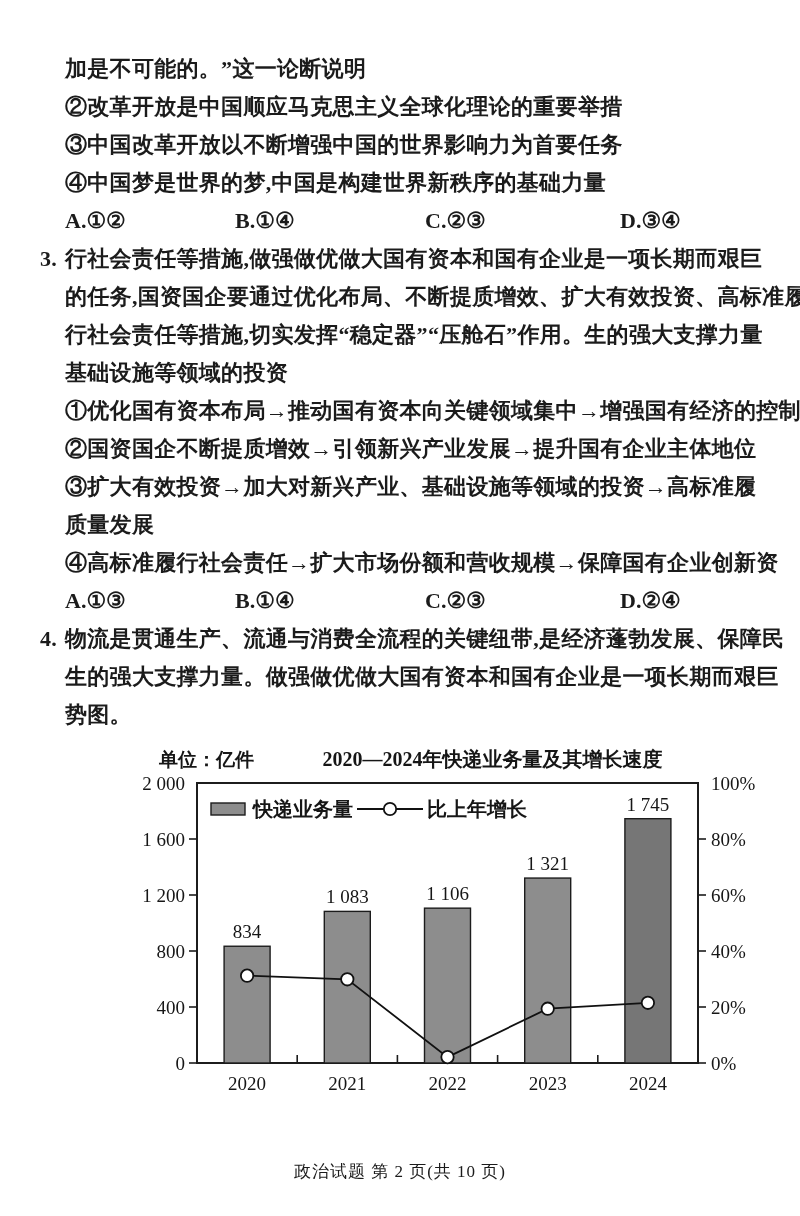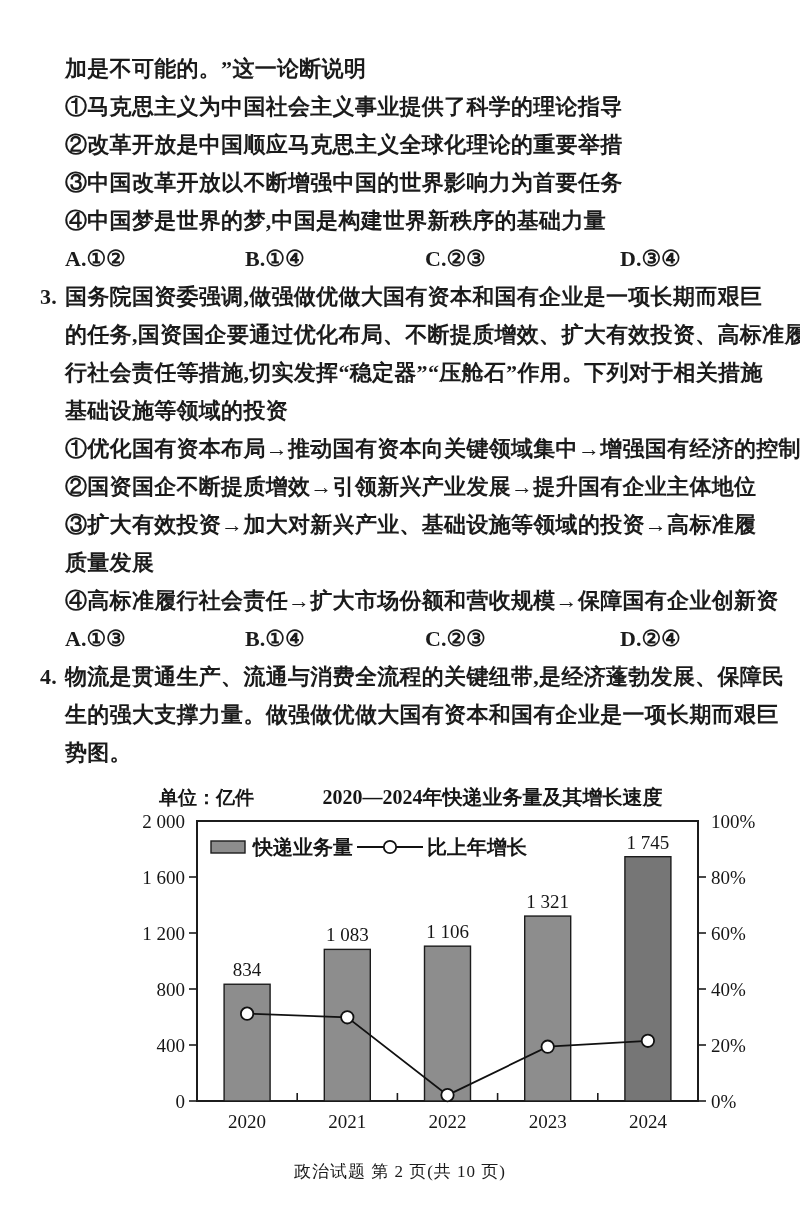--- a/index.html
+++ b/index.html
@@ -30,21 +30,21 @@
     position:relative;
     margin-left:25px;
     height:38px;
     font-size:22px;
     line-height:38px;
     font-weight:600;
     text-decoration:underline;
   }
   .choices span{position:absolute;top:0;white-space:nowrap;}
   .choices .c0{left:0;}
-  .choices .c1{left:180px;}
+  .choices .c1{left:170px;}
   .choices .c2{left:360px;}
   .choices .c3{left:555px;text-align:center;}
 
   .chart-wrap{margin:6px 0 0 95px;}
   svg text{
     font-family:"Liberation Serif","DejaVu Serif",serif;
     fill:#161616;
   }
   .t-title{font-size:20px;font-weight:600;}
   .t-unit{font-size:19px;font-weight:600;}
@@ -68,36 +68,35 @@
   }
 </style>
 </head>
 <body>
 
 <div class="sheet">
   <div class="content">
 
     <div class="qblock">
       <p class="line">加是不可能的。”这一论断说明</p>
-      <p class="line">①马克思主义为中国社会主义事业提供了科学的理论指导</p>
       <p class="line">②改革开放是中国顺应马克思主义全球化理论的重要举措</p>
       <p class="line">③中国改革开放以不断增强中国的世界影响力为首要任务</p>
       <p class="line">④中国梦是世界的梦,中国是构建世界新秩序的基础力量</p>
       <div class="choices">
         <span class="c0">A.①②</span>
         <span class="c1">B.①④</span>
         <span class="c2">C.②③</span>
         <span class="c3">D.③④</span>
       </div>
     </div>
 
     <div class="qblock">
-      <p class="line"><span class="qnum">3.</span><span>国务院国资委强调,做强做优做大国有资本和国有企业是一项长期而艰巨</span></p>
+      <p class="line"><span class="qnum">3.</span><span>行社会责任等措施,做强做优做大国有资本和国有企业是一项长期而艰巨</span></p>
       <p class="line">的任务,国资国企要通过优化布局、不断提质增效、扩大有效投资、高标准履</p>
-      <p class="line">行社会责任等措施,切实发挥“稳定器”“压舱石”作用。下列对于相关措施</p>
+      <p class="line">行社会责任等措施,切实发挥“稳定器”“压舱石”作用。生的强大支撑力量</p>
       <p class="line">基础设施等领域的投资</p>
       <p class="line">①优化国有资本布局→推动国有资本向关键领域集中→增强国有经济的控制力</p>
       <p class="line">②国资国企不断提质增效→引领新兴产业发展→提升国有企业主体地位</p>
       <p class="line">③扩大有效投资→加大对新兴产业、基础设施等领域的投资→高标准履</p>
       <p class="line">质量发展</p>
       <p class="line">④高标准履行社会责任→扩大市场份额和营收规模→保障国有企业创新资</p>
       <div class="choices">
         <span class="c0">A.①③</span>
         <span class="c1">B.①④</span>
         <span class="c2">C.②③</span>

